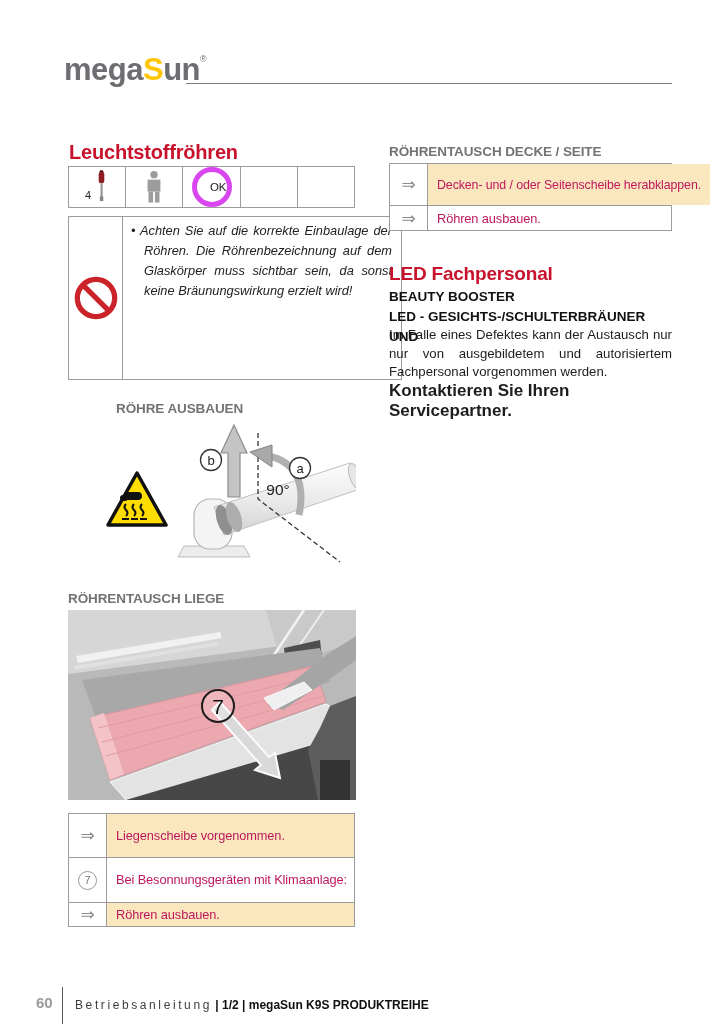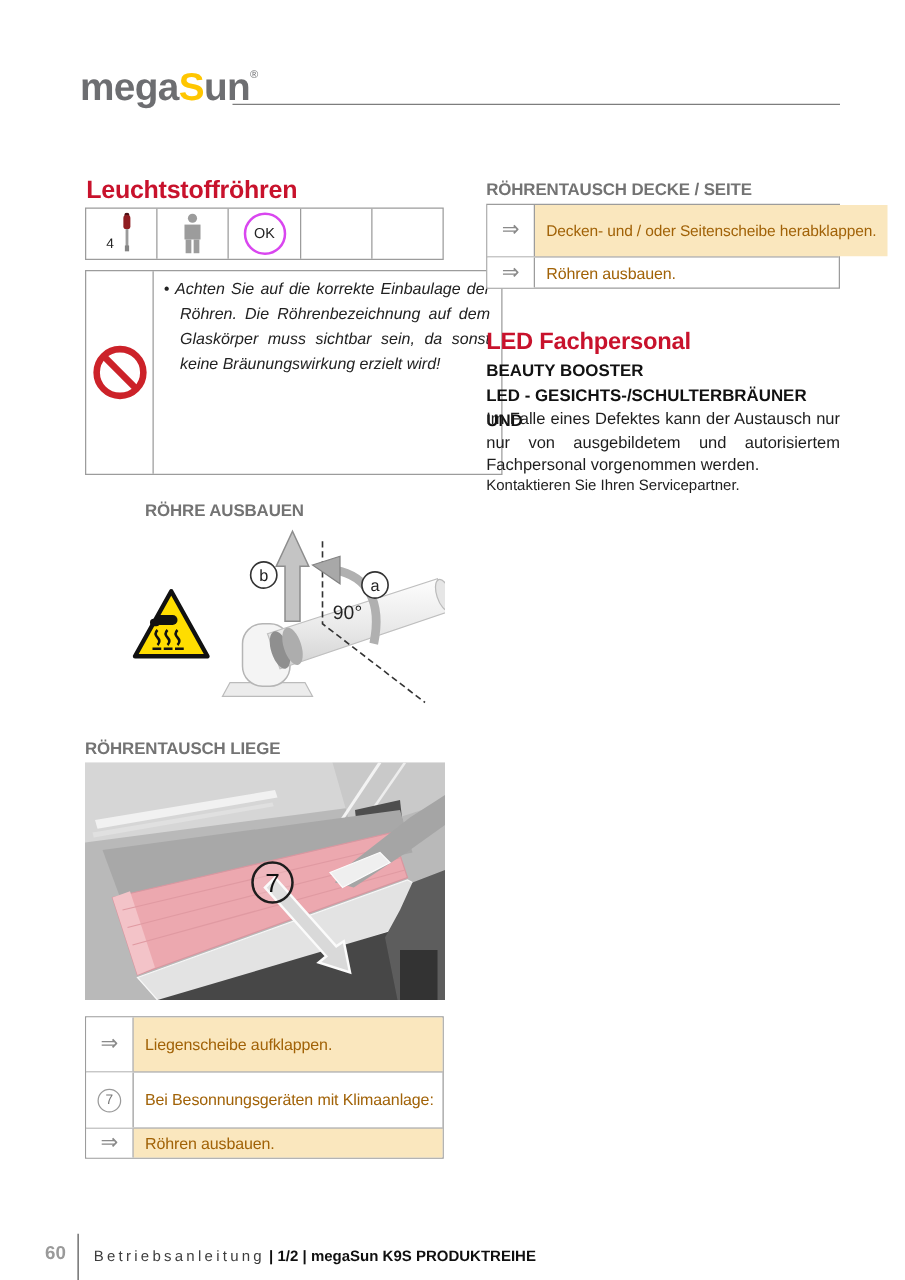--- a/index.html
+++ b/index.html
@@ -17,22 +17,22 @@
   .h1{position:absolute;font-weight:bold;font-size:20px;color:var(--accent-red);letter-spacing:-0.2px;}
   .sec-h{position:absolute;font-weight:bold;font-size:13.5px;color:#737373;letter-spacing:-0.1px;}
 
   
   .icon-strip{position:absolute;left:68px;top:130px;width:287px;height:42px;display:flex;
               border:1px solid #9c9c9c;box-sizing:border-box;background:#fff;}
   .icon-strip .cell{flex:1;border-right:1px solid #9c9c9c;display:flex;align-items:center;
               justify-content:center;gap:3px;}
   .icon-strip .cell:last-child{border-right:none;}
   .tool-count{font-size:11px;color:#222;align-self:flex-end;margin-bottom:6px;}
-  .ok-badge{width:30px;height:30px;border:2px solid #d946ef;border-radius:50%;display:flex;
-            align-items:center;justify-content:center;font-size:11.5px;color:#222;background:#fff;}
+  .ok-badge{width:30px;height:30px;border:5px solid #d946ef;border-radius:50%;display:flex;
+            align-items:center;justify-content:flex-end;font-size:11.5px;color:#222;background:#fff;}
 
   
   .warnbox{position:absolute;left:68px;top:180px;width:334px;height:164px;border:1px solid #9c9c9c;
            box-sizing:border-box;display:flex;background:#fff;font-style:italic;}
   .warnbox .icon-col{width:53px;border-right:1px solid #9c9c9c;display:flex;align-items:center;justify-content:center;}
   .warnbox .text-col{flex:1;padding:4px 9px 4px 8px;font-size:12.8px;line-height:20px;color:#222;}
   .bullet{text-align:justify;padding-left:13px;text-indent:-13px;}
 
   
   .abs{position:absolute;}
@@ -40,30 +40,30 @@
   
   .step-table{position:absolute;border:1px solid #9c9c9c;box-sizing:border-box;background:#fff;}
   .step-row{display:flex;border-top:1px solid #9c9c9c;}
   .step-row:first-child{border-top:none;}
   .mcell{width:37px;min-width:37px;border-right:1px solid #9c9c9c;display:flex;align-items:center;
          justify-content:center;background:#fff;}
   .arrow-glyph{font-family:"DejaVu Sans",sans-serif;font-size:17px;color:#8a8a8a;line-height:1;}
   .circle7{width:17px;height:17px;border:1.4px solid #9a9a9a;border-radius:50%;display:flex;
            align-items:center;justify-content:center;font-size:11px;color:#777;}
   .tcell{flex:1;padding:3px 9px;display:flex;flex-direction:column;justify-content:center;
-         font-size:12.8px;color:#a16207;letter-spacing:-0.1px;}
+         font-size:12.8px;color:#be185d;letter-spacing:-0.1px;}
   .tcell.hl{background:var(--highlight);}
   .tcell .line{line-height:18px;white-space:nowrap;}
 
   
   .led-sub{position:absolute;left:389px;top:251px;width:283px;font-weight:bold;font-size:13.5px;
            line-height:20px;color:#111;}
   .led-body{position:absolute;left:389px;top:290px;width:283px;font-size:13.2px;line-height:18.5px;
             text-align:justify;color:#1d1d1d;}
-  .led-contact{position:absolute;left:389px;top:345px;width:283px;font-size:12px;color:#1d1d1d;}
+  .led-contact{position:absolute;left:389px;top:345px;width:283px;font-size:17px;color:#1d1d1d;font-weight:bold;}
 
   
   .footer-num{position:absolute;left:36px;top:958px;font-size:15px;font-weight:bold;color:#9a9a9a;}
   .footer-vline{position:absolute;left:62px;top:951px;height:49px;border-left:1.2px solid #555;}
   .footer-text{position:absolute;left:75px;top:962px;font-size:12px;color:#111;}
   .ft-manual{letter-spacing:2.6px;color:#3d3d3d;}
   .ft-bold{font-weight:bold;color:#101010;}
   svg text{font-family:"Liberation Sans",sans-serif;}
 </style>
 </head>
@@ -200,21 +200,21 @@
     <circle cx="150" cy="96" r="16" fill="#ffffff" fill-opacity="0.18" stroke="#1d1d1d" stroke-width="2"></circle>
     <text x="150" y="103.5" font-size="21" text-anchor="middle" fill="#111">7</text>
   </svg>
 
   <div class="step-table" style="left:68px;top:777px;width:287px;">
     <div class="step-row" style="height:43px;">
       <div class="mcell">
           <span class="arrow-glyph">⇒</span>
         </div>
       <div class="tcell hl">
-          <span style="white-space:normal;">Liegenscheibe aufklappen.</span>
+          <span style="white-space:normal;">Liegenscheibe vorgenommen.</span>
         </div>
     </div>
     <div class="step-row" style="height:44px;">
       <div class="mcell">
           <span class="circle7">7</span>
         </div>
       <div class="tcell">
         <span class="line">Bei Besonnungsgeräten mit Klimaanlage:</span>
       </div>
     </div>

